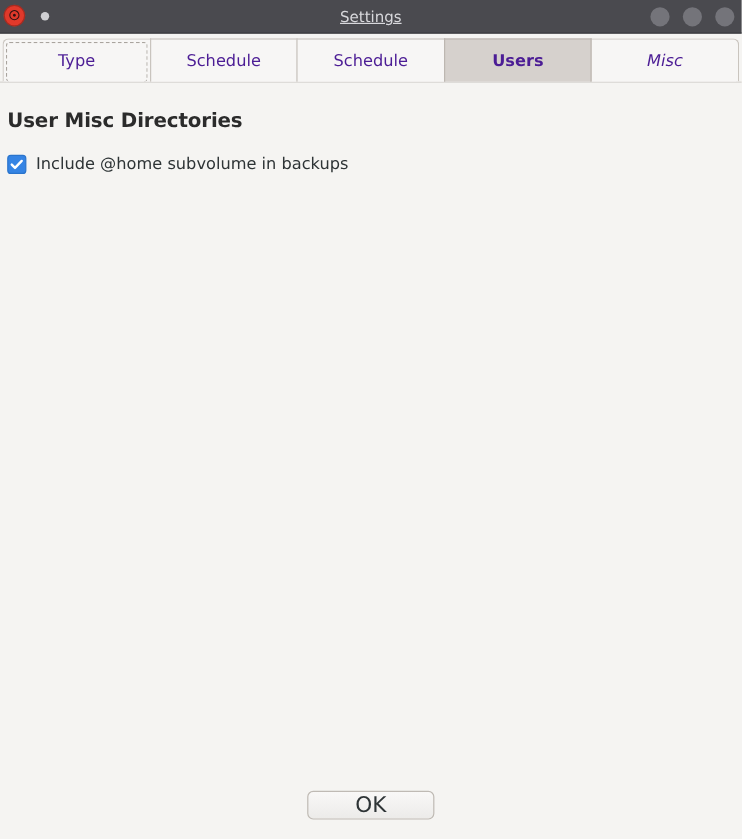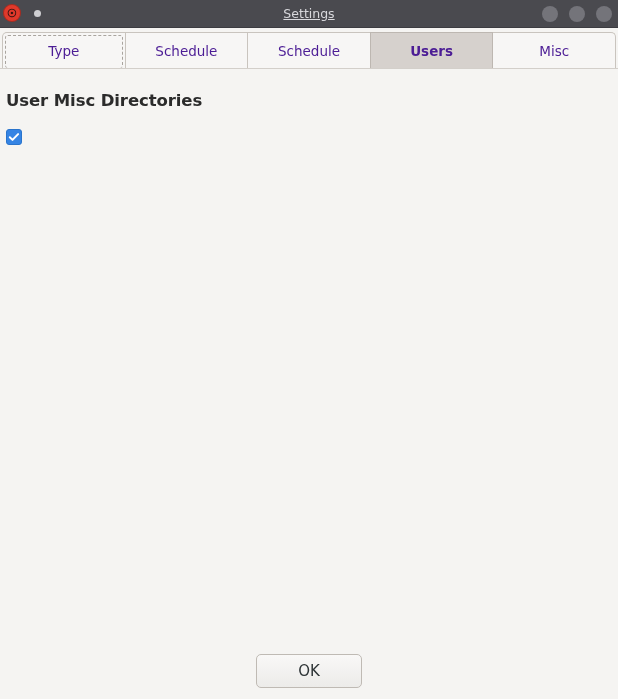--- a/index.html
+++ b/index.html
@@ -115,20 +115,21 @@
     margin-right: -1px;
     box-sizing: border-box;
     position: relative;
   }
   .tab:first-child {
     border-top-left-radius: 5px;
   }
   .tab:last-child {
     border-top-right-radius: 5px;
     margin-right: 0;
+    font-style: italic;
   }
   .tab.selected {
     background: #d6d1cd;
     border-color: #bdb7b1;
     z-index: 2;
     font-weight: bold;
   }
   .tab.focused::after {
     content: "";
     position: absolute;
@@ -186,26 +187,26 @@
   #footer {
     height: 56px;
     min-height: 56px;
     display: flex;
     align-items: center;
     justify-content: center;
     background: #f5f4f2;
   }
   #ok-button {
     width: 106px;
-    height: 34px;
+    height: 24px;
     border-radius: 5px;
     border: 1px solid #bfbab4;
     background: linear-gradient(180deg, #f9f8f7 0%, #ecebe9 100%);
     color: #2e3436;
-    font-size: 15px;
+    font-size: 18px;
     font-family: "DejaVu Sans", "Liberation Sans", sans-serif;
     cursor: pointer;
     padding: 0;
   }
 </style>
 </head>
 <body>
 
 <div id="app-window">
 
@@ -242,20 +243,21 @@
 
   <div id="content">
     <h1 id="section-heading">User Misc Directories</h1>
 
     <div id="home-checkbox-row">
       <span class="checkbox">
         <svg width="12" height="12" viewBox="0 0 12 12" aria-hidden="true">
           <path d="M1.8 6.2 L4.5 8.9 L10.1 3.1" fill="none" stroke="#ffffff" stroke-width="2" stroke-linecap="round" stroke-linejoin="round"></path>
         </svg>
       </span>
+      <span id="home-checkbox-label">Include @home subvolume in backups</span>
     </div>
   </div>
 
   <div id="footer">
     <button id="ok-button">OK</button>
   </div>
 
 </div>
 
 </body></html>

